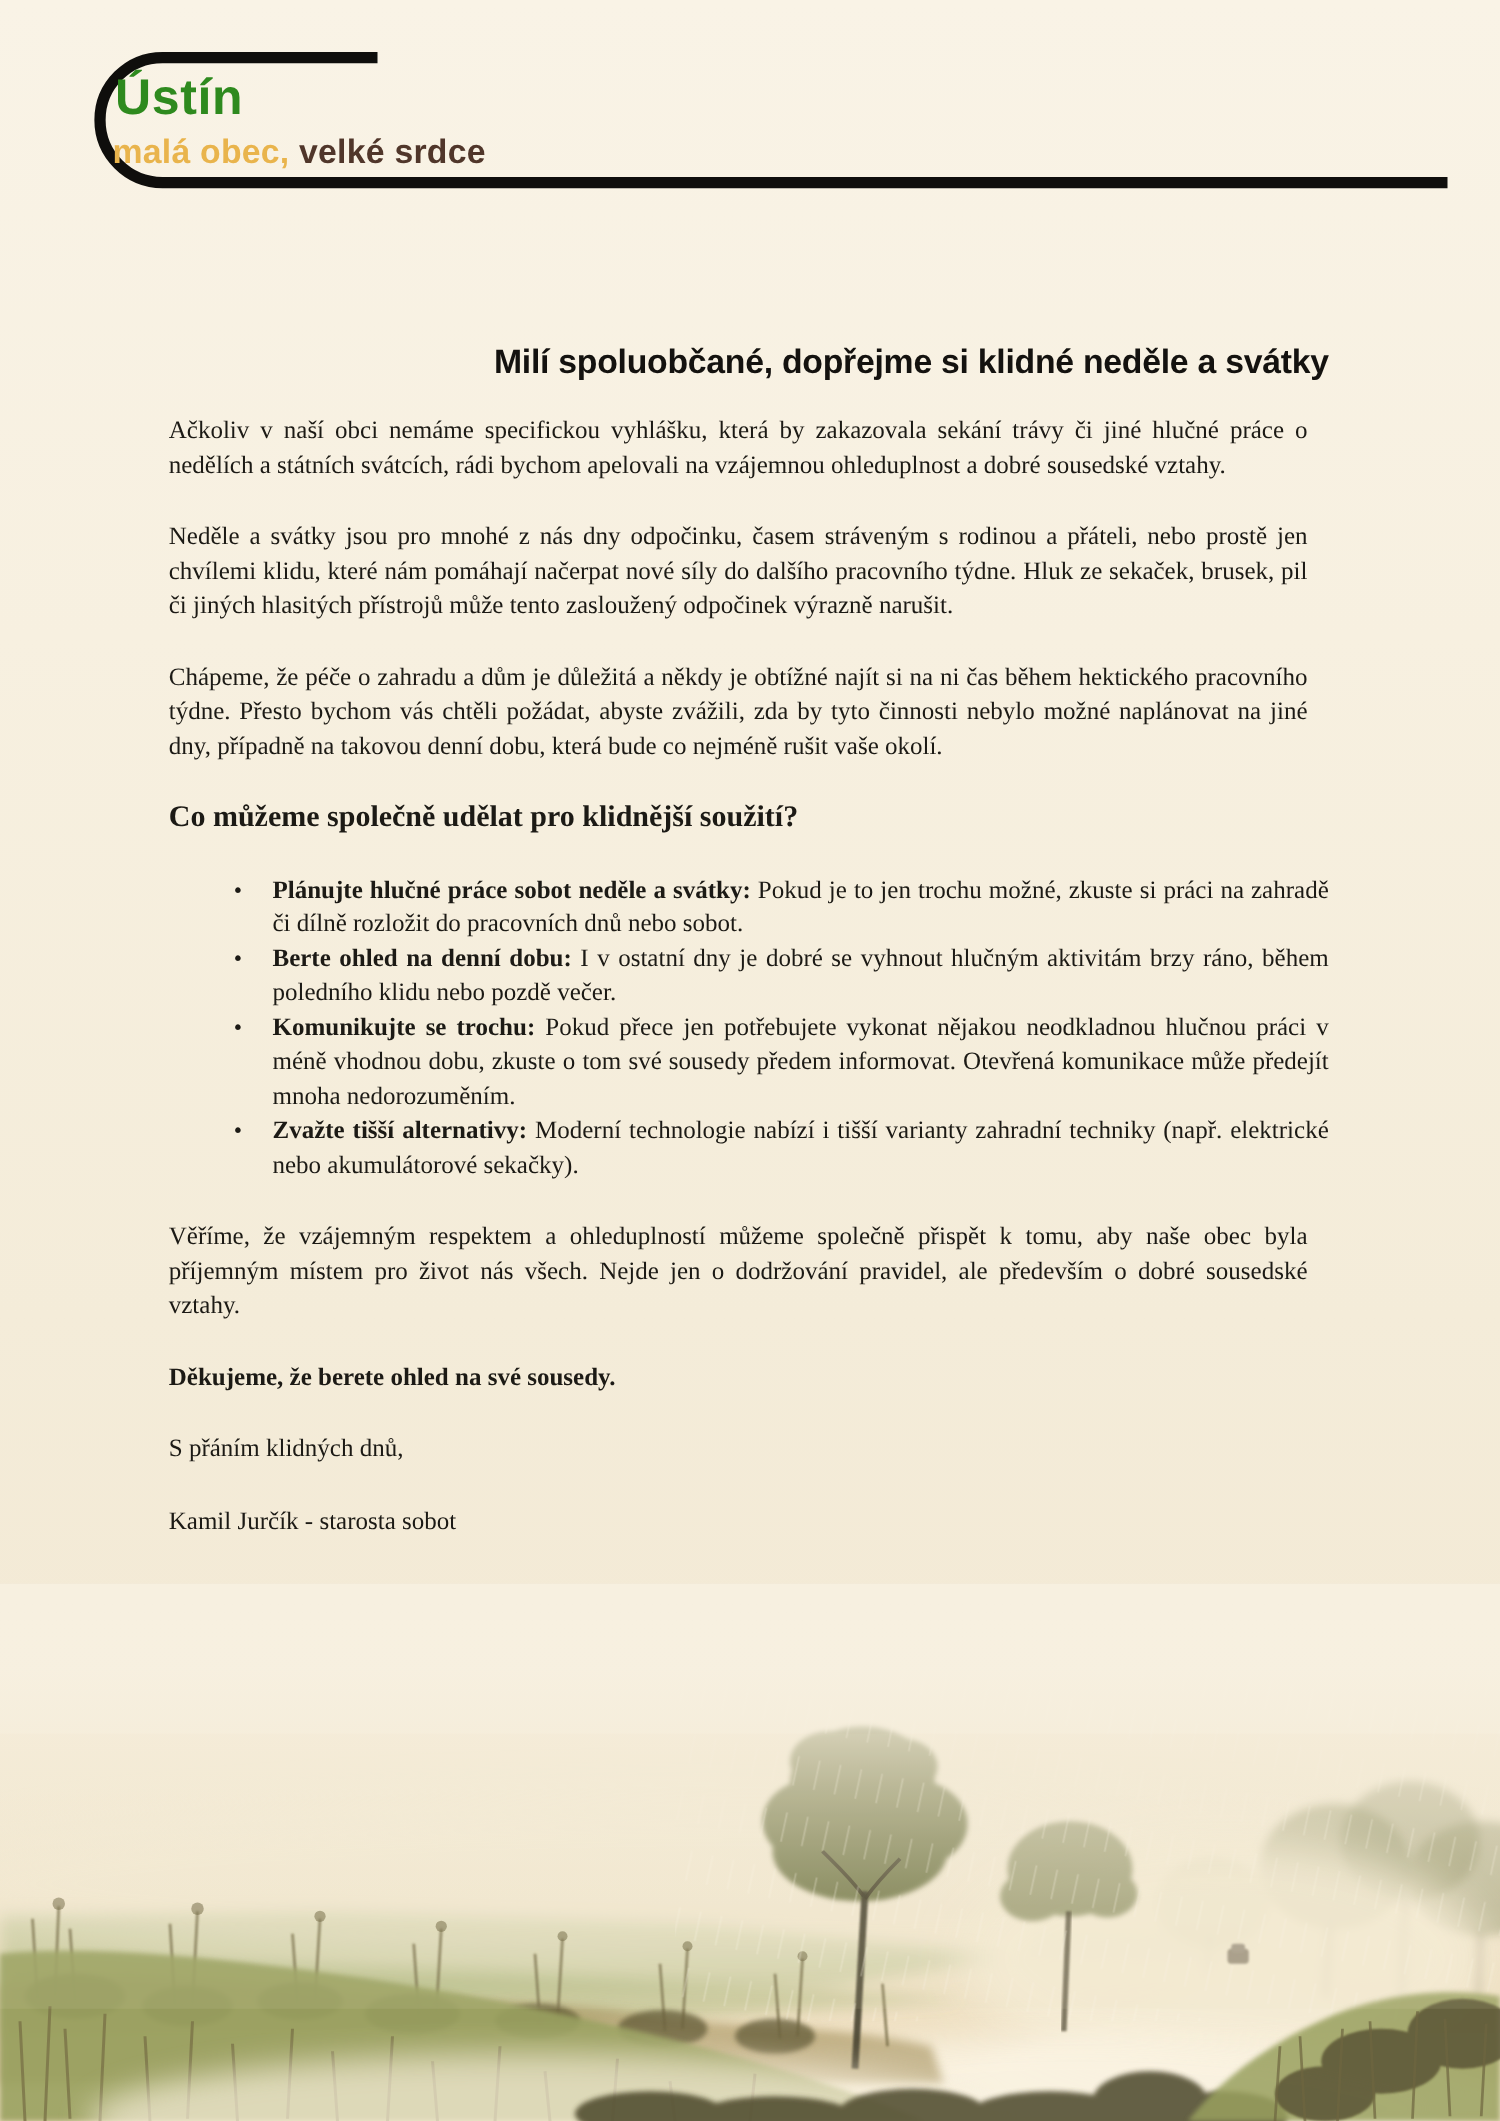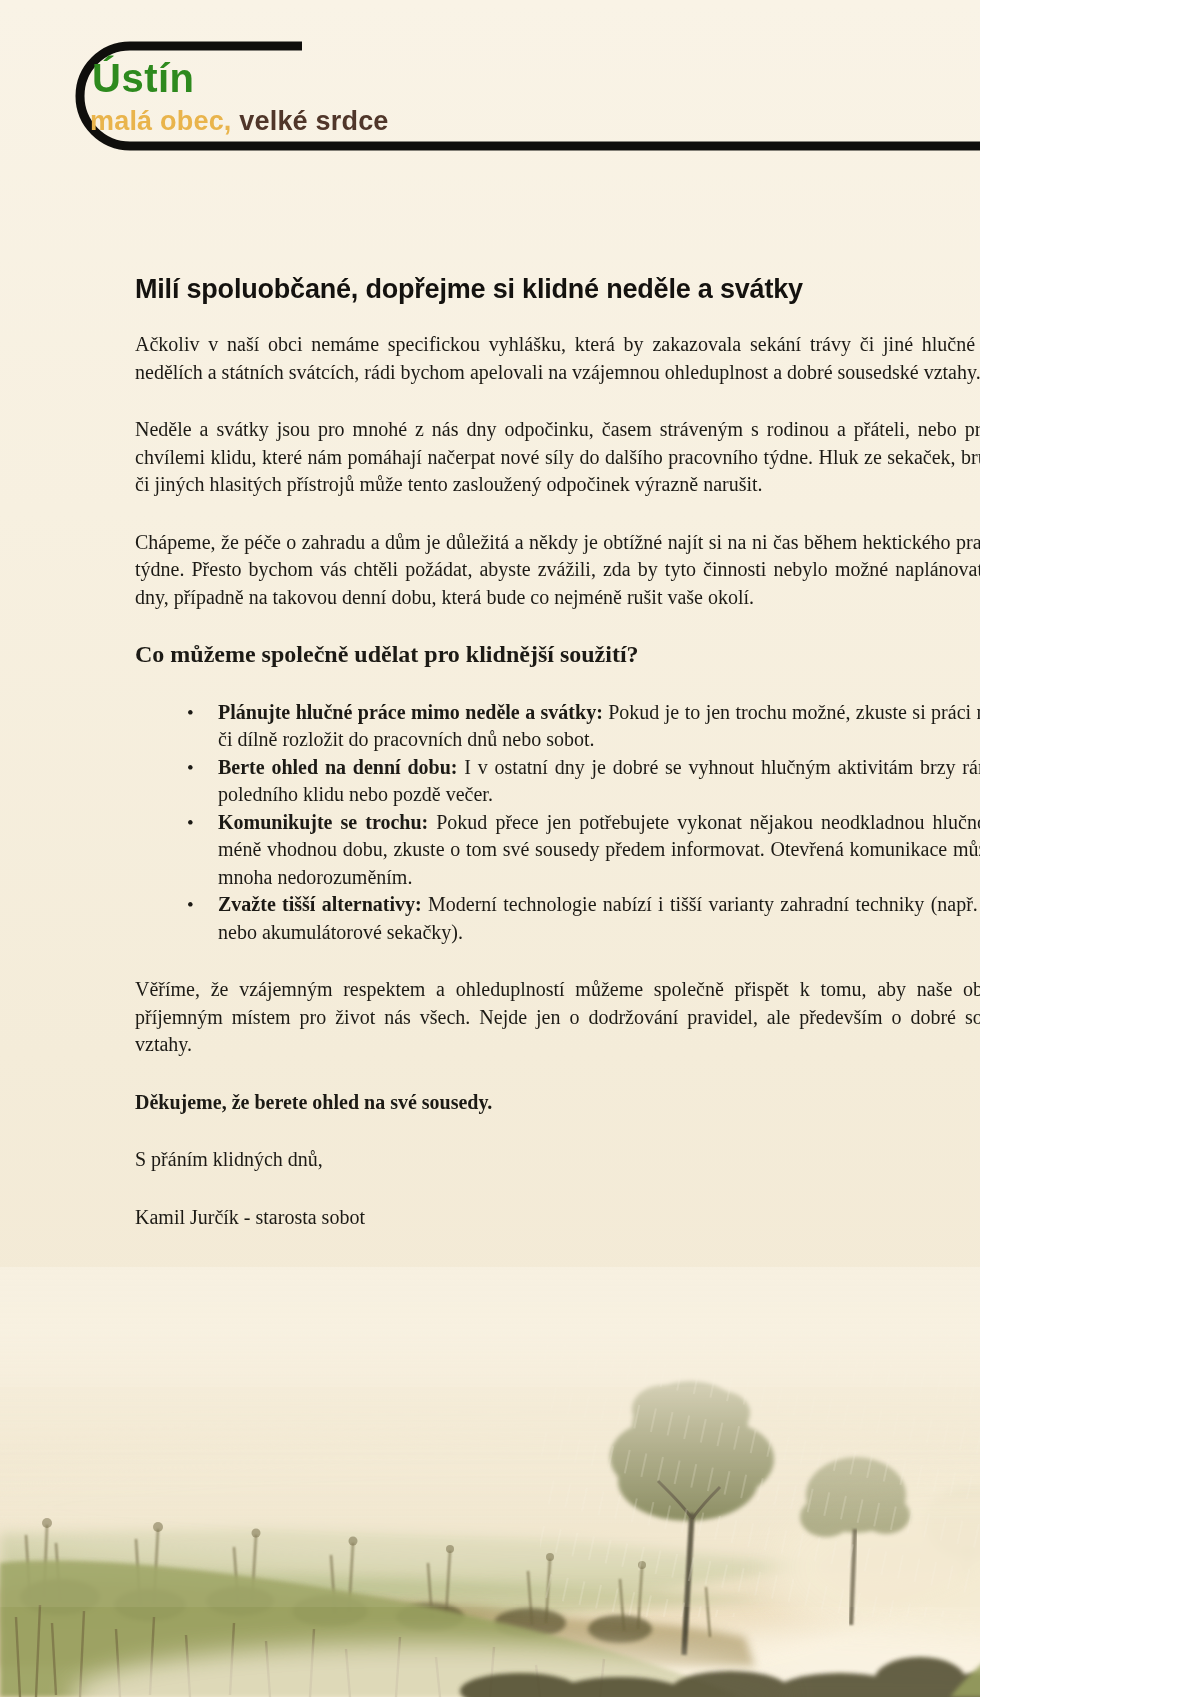--- a/index.html
+++ b/index.html
@@ -1,18 +1,18 @@
 <!DOCTYPE html>
 <html lang="cs"><head>
 <meta charset="utf-8">
 <style>
   html,body{margin:0;padding:0;}
   .page{
     position:relative;
-    width:980px;
+    width:1200px;
     height:1697px;
     overflow:hidden;
     background:linear-gradient(180deg,#f9f3e6 0%,#f7f0e0 30%,#f4ecd9 62%,#f2e7d1 100%);
   }
   
   .logo-outline{
     position:absolute;left:0;top:36px;width:1200px;height:120px;z-index:2;
   }
   .logo-name{
     position:absolute;left:92px;top:57px;z-index:3;
@@ -31,21 +31,21 @@
   
   .letter{
     position:absolute;left:135px;top:272px;width:928px;z-index:2;
     font-family:"Liberation Serif","DejaVu Serif",serif;
     font-size:20px;line-height:27.5px;color:#1c1a15;
     text-align:justify;
   }
   .letter h1{
     font-family:"Liberation Sans","DejaVu Sans",sans-serif;
     font-size:27px;line-height:34px;margin:0 0 25px 0;
-    color:#14120f;text-align:left;letter-spacing:-0.2px;
+    color:#14120f;text-align:right;letter-spacing:-0.2px;
   }
   .letter p{margin:0 17px 30px 0;}
   .letter h2{
     font-size:24px;line-height:27.5px;margin:0 0 30px 0;
     font-family:inherit;font-weight:700;text-align:left;
   }
   .letter ul{margin:0 0 30px 0;padding:0 0 0 83px;list-style:none;}
   .letter li{position:relative;}
   .letter li::before{
     content:"\2022";position:absolute;left:-31px;top:0;
@@ -69,21 +69,21 @@
   <div class="logo-name">Ústín</div>
   <div class="logo-tagline"><span class="t1">malá obec,</span> <span class="t2">velké srdce</span></div>
 
   <main class="letter">
     <h1>Milí spoluobčané, dopřejme si klidné neděle a svátky</h1>
     <p>Ačkoliv v naší obci nemáme specifickou vyhlášku, která by zakazovala sekání trávy či jiné hlučné práce o nedělích a státních svátcích, rádi bychom apelovali na vzájemnou ohleduplnost a dobré sousedské vztahy.</p>
     <p>Neděle a svátky jsou pro mnohé z nás dny odpočinku, časem stráveným s rodinou a přáteli, nebo prostě jen chvílemi klidu, které nám pomáhají načerpat nové síly do dalšího pracovního týdne. Hluk ze sekaček, brusek, pil či jiných hlasitých přístrojů může tento zasloužený odpočinek výrazně narušit.</p>
     <p>Chápeme, že péče o zahradu a dům je důležitá a někdy je obtížné najít si na ni čas během hektického pracovního týdne. Přesto bychom vás chtěli požádat, abyste zvážili, zda by tyto činnosti nebylo možné naplánovat na jiné dny, případně na takovou denní dobu, která bude co nejméně rušit vaše okolí.</p>
     <h2>Co můžeme společně udělat pro klidnější soužití?</h2>
     <ul>
-      <li><span class="lead">Plánujte hlučné práce mimo neděle a svátky:</span><span> Pokud je to jen trochu možné, zkuste si práci na zahradě či dílně rozložit do pracovních dnů nebo sobot.</span></li>
+      <li><span class="lead">Plánujte hlučné práce sobot neděle a svátky:</span><span> Pokud je to jen trochu možné, zkuste si práci na zahradě či dílně rozložit do pracovních dnů nebo sobot.</span></li>
       <li><span class="lead">Berte ohled na denní dobu:</span><span> I v ostatní dny je dobré se vyhnout hlučným aktivitám brzy ráno, během poledního klidu nebo pozdě večer.</span></li>
       <li><span class="lead">Komunikujte se trochu:</span><span> Pokud přece jen potřebujete vykonat nějakou neodkladnou hlučnou práci v méně vhodnou dobu, zkuste o tom své sousedy předem informovat. Otevřená komunikace může předejít mnoha nedorozuměním.</span></li>
       <li><span class="lead">Zvažte tišší alternativy:</span><span> Moderní technologie nabízí i tišší varianty zahradní techniky (např. elektrické nebo akumulátorové sekačky).</span></li>
     </ul>
     <p>Věříme, že vzájemným respektem a ohleduplností můžeme společně přispět k tomu, aby naše obec byla příjemným místem pro život nás všech. Nejde jen o dodržování pravidel, ale především o dobré sousedské vztahy.</p>
     <p class="bold-line">Děkujeme, že berete ohled na své sousedy.</p>
     <p>S přáním klidných dnů,</p>
     <p>Kamil Jurčík - starosta sobot</p>
   </main>
 

